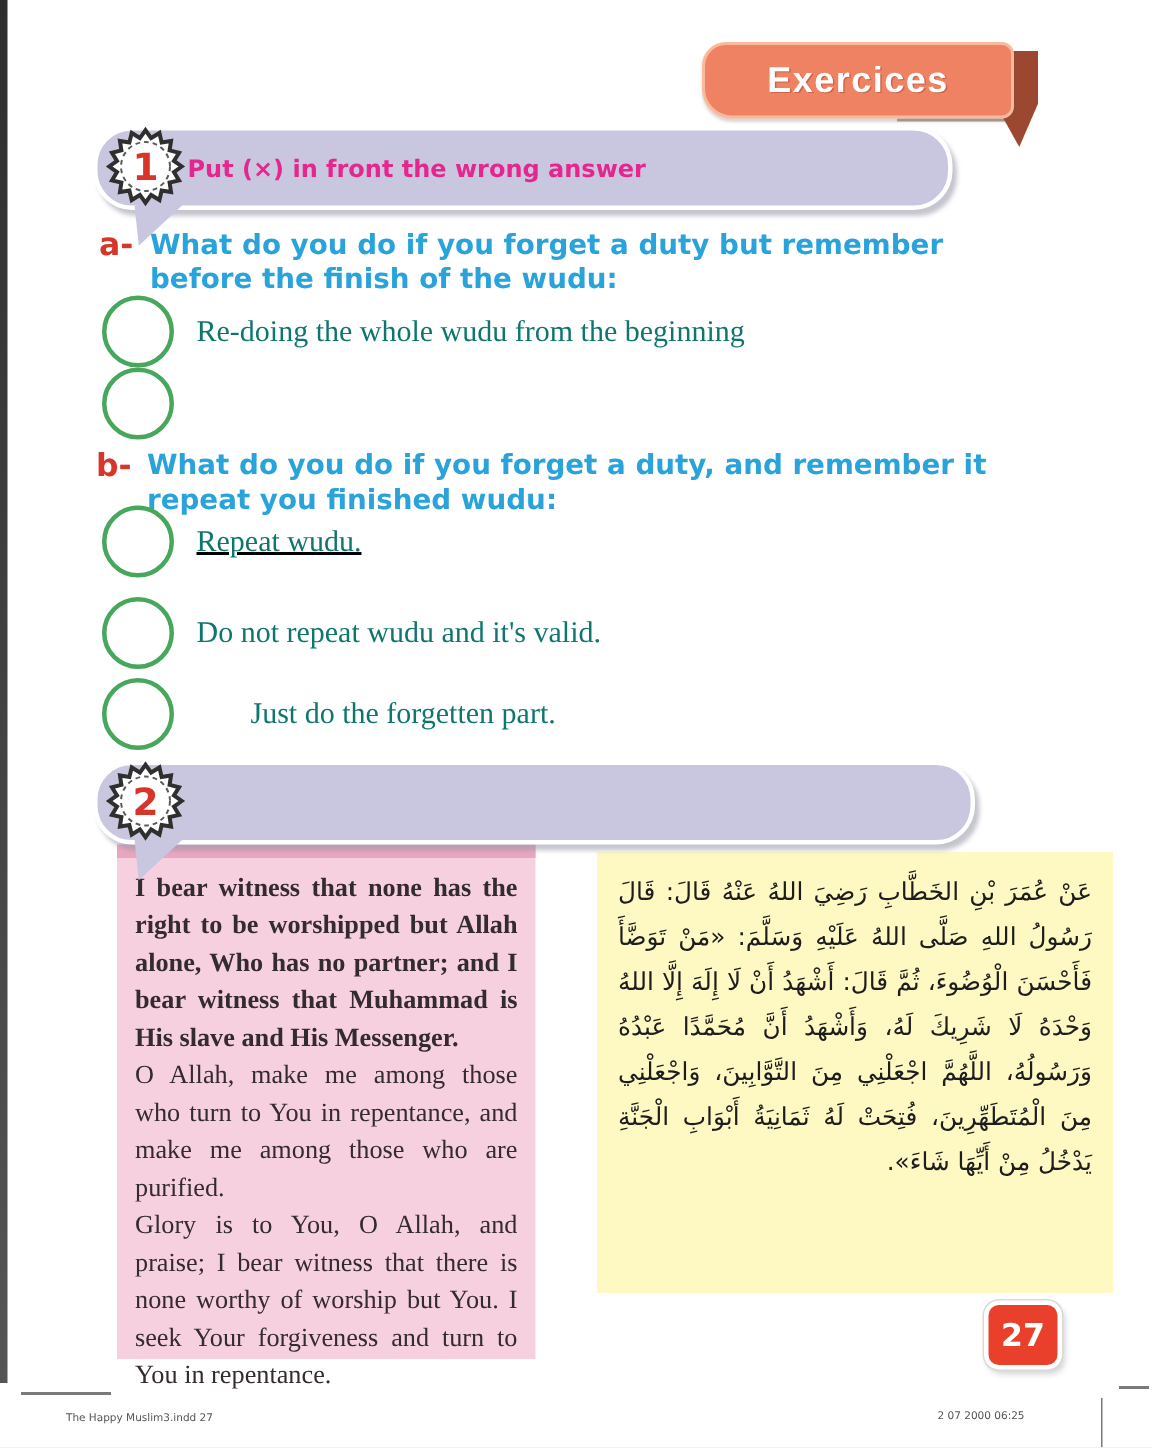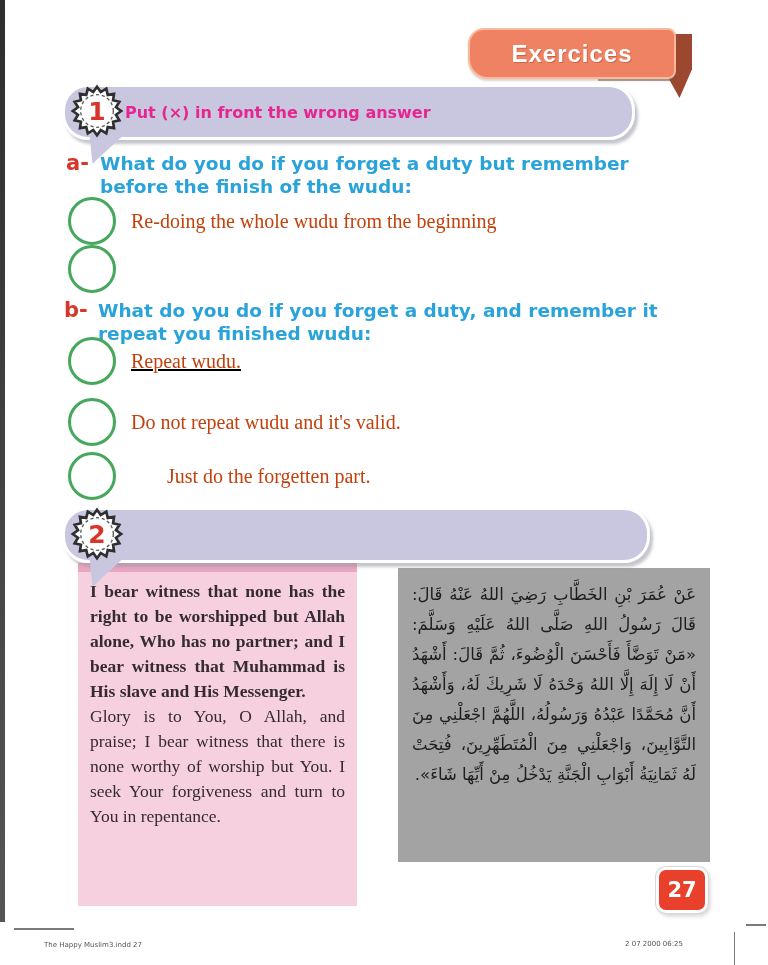--- a/index.html
+++ b/index.html
@@ -33,28 +33,28 @@
   
   .question{position:absolute;display:flex;align-items:flex-start;}
   .q-label{color:#d5372b;font-size:21px;font-weight:bold;font-family:"DejaVu Sans",sans-serif;
     width:34px;flex:0 0 34px;line-height:23px;}
   .q-text{color:#2aa3da;font-size:18.5px;font-weight:600;font-family:"DejaVu Sans",sans-serif;
     line-height:23px;}
   
   .option{position:absolute;display:flex;align-items:center;}
   .circle{width:42px;height:42px;border:3.5px solid #46a75d;border-radius:50%;
     flex:0 0 42px;margin-right:15px;background:#fff;cursor:pointer;}
-  .option-text{font-family:"Liberation Serif","DejaVu Serif",serif;font-size:20px;color:#c2410c;}
+  .option-text{font-family:"Liberation Serif","DejaVu Serif",serif;font-size:20px;color:#0f766e;}
   
   .pink-block{position:absolute;left:78px;top:563px;width:279px;height:343px;background:#f6d0df;
     border-top:9px solid #e9a6bf;box-sizing:border-box;padding:7px 12px 8px 12px;}
   .pink-block p{margin:0;font-family:"Liberation Serif","DejaVu Serif",serif;font-size:17.5px;
     line-height:25px;color:#342a31;text-align:justify;}
   .pink-block p:first-child{font-weight:bold;}
-  .green-block{position:absolute;left:398px;top:568px;width:312px;height:294px;background:#a3a3a3;
+  .green-block{position:absolute;left:398px;top:568px;width:344px;height:294px;background:#fef9c3;
     box-sizing:border-box;padding:12px 14px;}
   .arabic{direction:rtl;font-family:"DejaVu Sans",sans-serif;font-size:16.5px;line-height:30px;
     color:#1d1d1d;text-align:justify;}
   
   .page-num{position:absolute;left:656px;top:867px;width:46px;height:40px;background:#e8402a;
     border:3px solid #fff;border-radius:10px;box-shadow:0 0 0 1px #d9d9d9,2px 3px 4px rgba(0,0,0,.18);
     display:flex;align-items:center;justify-content:center;color:#fff;font-size:21px;font-weight:bold;
     font-family:"DejaVu Sans",sans-serif;}
   
   .crop{position:absolute;background:#7a7a7a;}
@@ -122,20 +122,21 @@
       <svg viewBox="0 0 48 48">
         <polygon fill="#ffffff" stroke="#2f2f2f" stroke-width="2.2" points="44,24 39.7,27.1 42.5,31.7 37.3,32.9 38.1,38.1 32.9,37.3 31.7,42.5 27.1,39.7 24,44 20.9,39.7 16.4,42.5 15.1,37.3 9.9,38.1 10.7,32.9 5.5,31.7 8.3,27.1 4,24 8.3,20.9 5.5,16.4 10.7,15.1 9.9,9.9 15.1,10.7 16.4,5.5 20.9,8.3 24,4 27.1,8.3 31.7,5.5 32.9,10.7 38.1,9.9 37.3,15.1 42.5,16.4 39.7,20.9"></polygon>
         <circle cx="24" cy="24" r="13.5" fill="none" stroke="#5a5a5a" stroke-width="1.1" stroke-dasharray="2.6 2.2"></circle>
       </svg>
       <span class="badge-num">2</span>
     </div>
   </div>
 
   <div class="pink-block">
     <p>I bear witness that none has the right to be worshipped but Allah alone, Who has no partner; and I bear witness that Muhammad is His slave and His Messenger.</p>
+    <p>O Allah, make me among those who turn to You in repentance, and make me among those who are purified.</p>
     <p>Glory is to You, O Allah, and praise; I bear witness that there is none worthy of worship but You. I seek Your forgiveness and turn to You in repentance.</p>
   </div>
 
   <div class="green-block">
     <div class="arabic">عَنْ عُمَرَ بْنِ الخَطَّابِ رَضِيَ اللهُ عَنْهُ قَالَ: قَالَ رَسُولُ اللهِ صَلَّى اللهُ عَلَيْهِ وَسَلَّمَ: «مَنْ تَوَضَّأَ فَأَحْسَنَ الْوُضُوءَ، ثُمَّ قَالَ: أَشْهَدُ أَنْ لَا إِلَهَ إِلَّا اللهُ وَحْدَهُ لَا شَرِيكَ لَهُ، وَأَشْهَدُ أَنَّ مُحَمَّدًا عَبْدُهُ وَرَسُولُهُ، اللَّهُمَّ اجْعَلْنِي مِنَ التَّوَّابِينَ، وَاجْعَلْنِي مِنَ الْمُتَطَهِّرِينَ، فُتِحَتْ لَهُ ثَمَانِيَةُ أَبْوَابِ الْجَنَّةِ يَدْخُلُ مِنْ أَيِّهَا شَاءَ».</div>
   </div>
 
   <div class="page-num">
     <span>27</span>
   </div>

